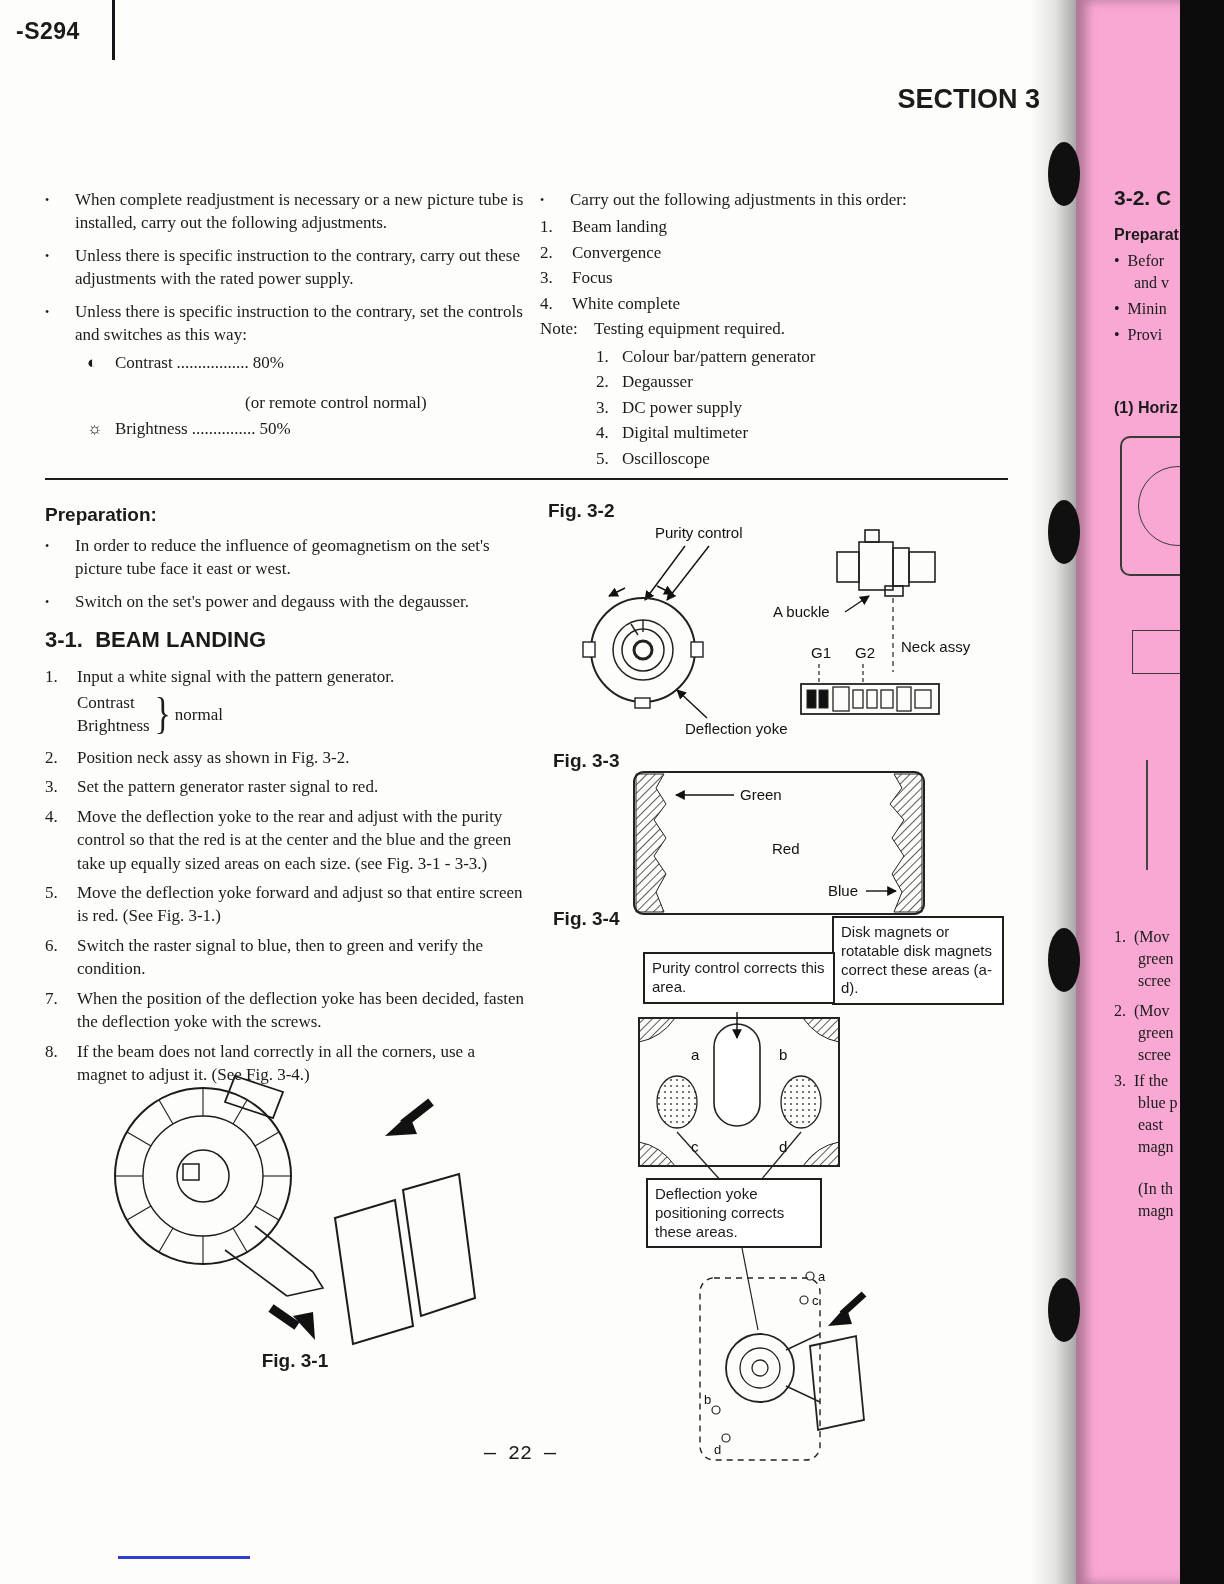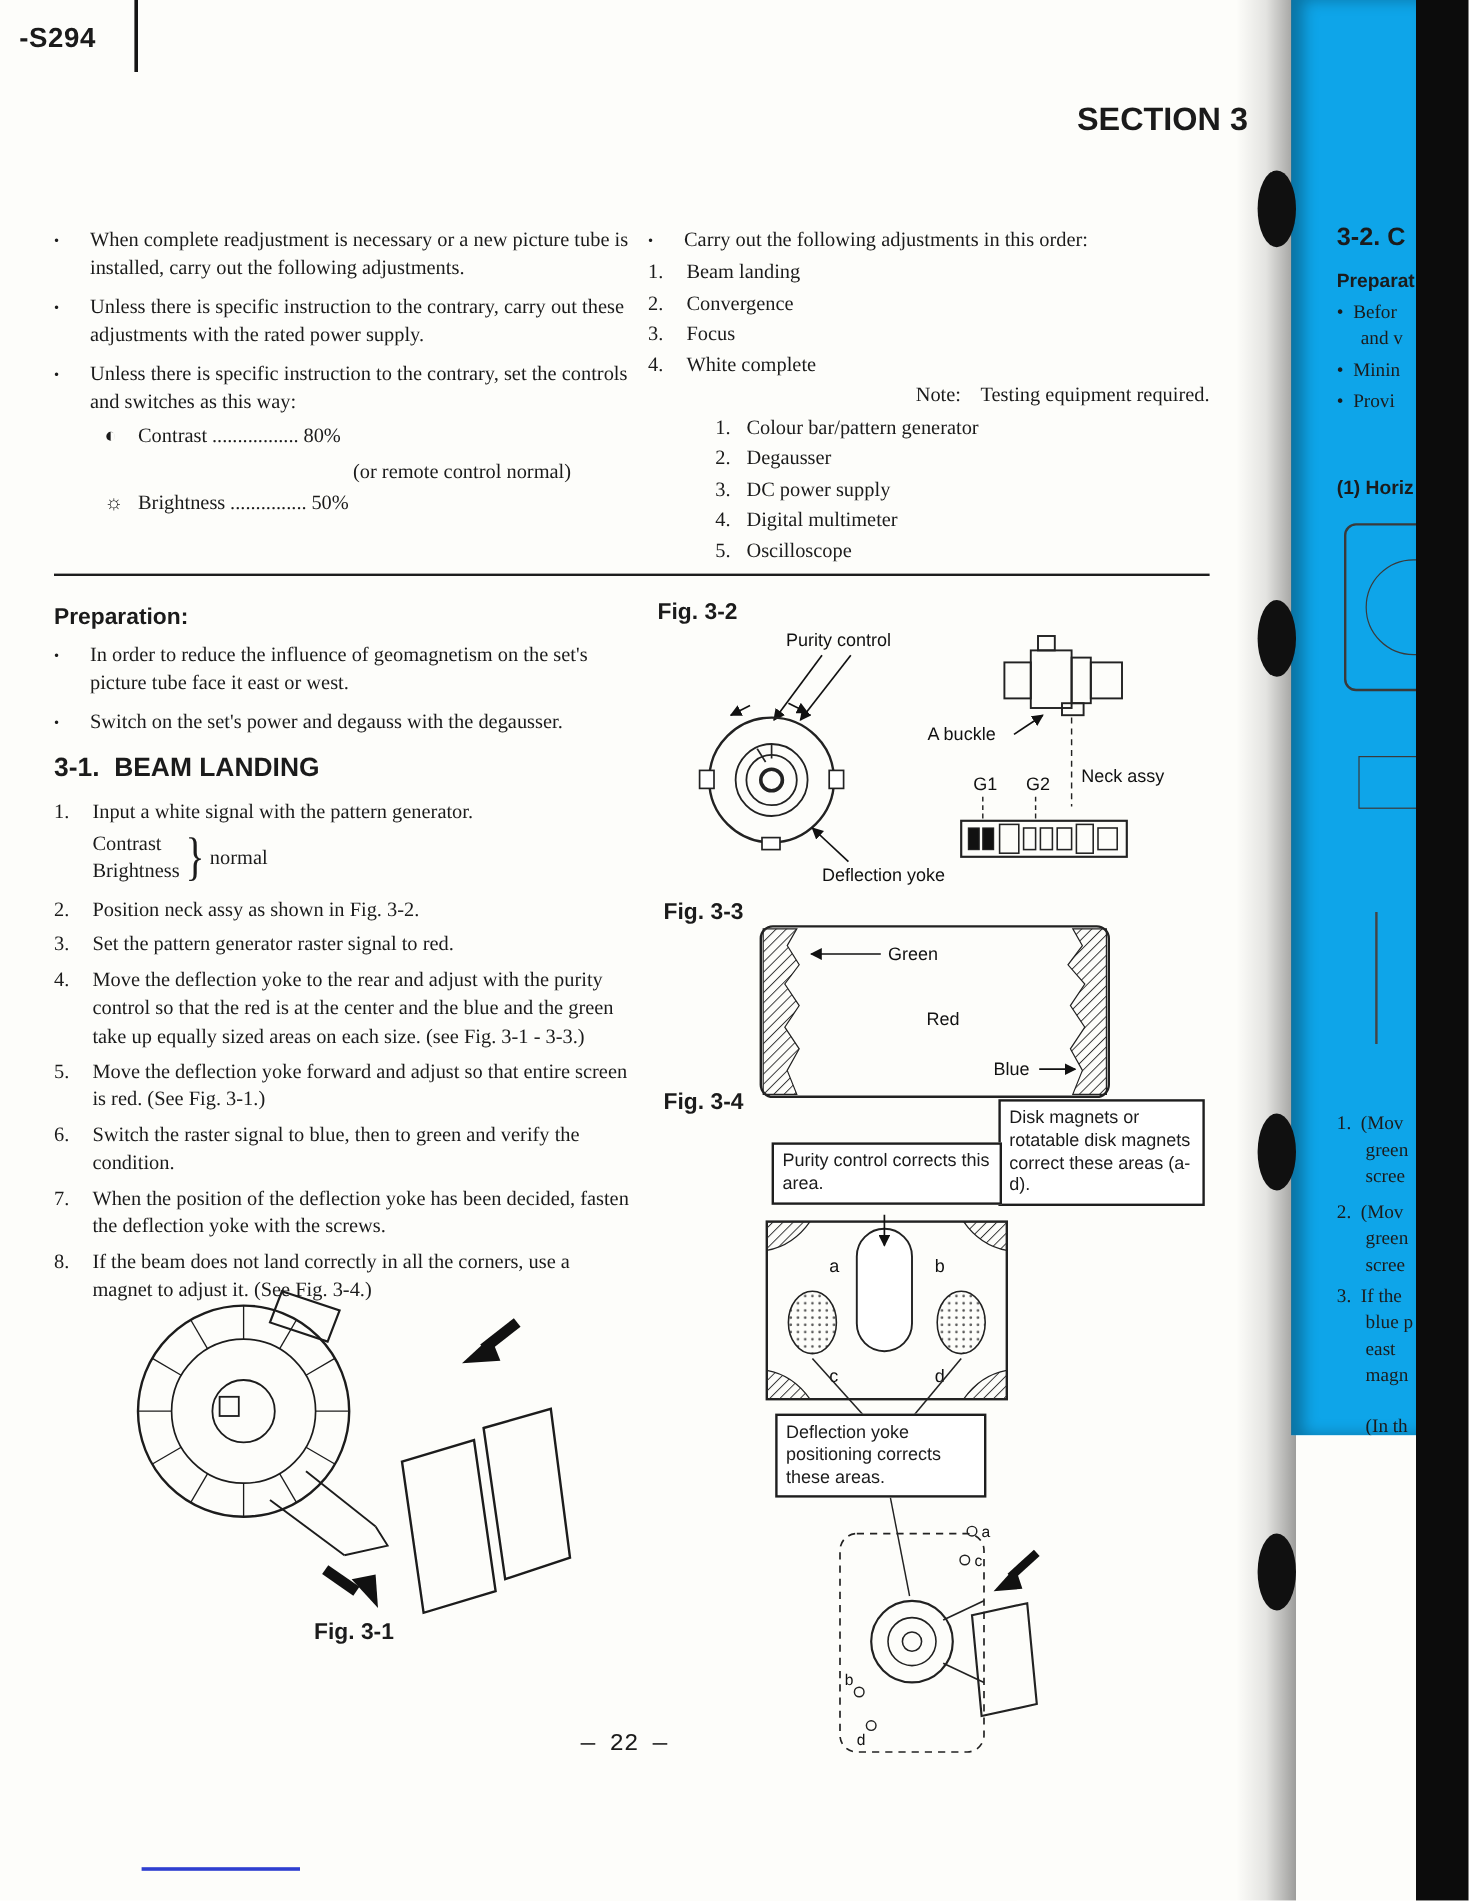--- a/index.html
+++ b/index.html
@@ -8,45 +8,45 @@
     width:1224px; height:1584px;
     font-family:"Liberation Serif", serif;
     color:#1b1b1b; background:#ffffff;
   }
   #scan { position:relative; width:1224px; height:1584px; background:#fdfdfa; overflow:hidden; }
   .abs { position:absolute; }
 
   
   .fold { position:absolute; left:1030px; top:0; width:50px; height:1584px;
           background:linear-gradient(to right, rgba(0,0,0,0) 0%, rgba(0,0,0,0.10) 50%, rgba(0,0,0,0.38) 100%); }
-  .page2 { position:absolute; left:1076px; top:0; width:104px; height:1196px;
-           background:#0ea5e9; overflow:hidden; box-shadow: inset 10px 0 12px rgba(0,0,0,0.30); }
+  .page2 { position:absolute; left:1076px; top:0; width:104px; height:1584px;
+           background:#f9a8d4; overflow:hidden; box-shadow: inset 10px 0 12px rgba(0,0,0,0.30); }
   .spine { position:absolute; left:1180px; top:0; width:44px; height:1584px; background:#0c0c0c; }
   .notch { position:absolute; left:1048px; width:32px; height:64px; background:#101010; border-radius:50%; }
 
   
   .model { position:absolute; left:16px; top:18px; font:bold 23px "Liberation Sans", sans-serif; letter-spacing:0.5px; }
   .model-line { position:absolute; left:112px; top:0; width:3px; height:60px; background:#151515; }
   .title1 { position:absolute; left:0; top:84px; width:1040px; text-align:right;
             font:bold 27px "Liberation Sans", sans-serif; }
   .title2 { position:absolute; left:0; top:120px; width:1040px; text-align:center;
             font:bold 27px "Liberation Sans", sans-serif; }
 
   
   .lcol { position:absolute; left:45px; top:188px; width:480px; font-size:17px; line-height:1.38; }
   .rcol { position:absolute; left:540px; top:188px; width:468px; font-size:17px; line-height:1.38; }
   .brow { display:flex; margin-bottom:9px; }
   .brow .dot { width:30px; flex:none; font-size:12px; padding-top:4px; }
   .brow .btext { flex:1; }
   .ctl { display:flex; align-items:baseline; margin-left:42px; margin-top:2px; }
   .ctl .cicon { width:28px; flex:none; font-size:17px; }
-  .ctl-note { margin-left:200px; margin-top:7px;text-align:center; }
+  .ctl-note { margin-left:200px; margin-top:17px; }
   .orow { display:flex; margin-bottom:2px; }
   .orow .onum { width:32px; flex:none; }
-  .note-row { display:flex; margin-bottom:4px;justify-content:flex-end; }
+  .note-row { display:flex; margin-bottom:4px; }
   .note-row .nlabel { width:54px; flex:none; }
   .equip { margin-left:56px; }
   .equip .orow .onum { width:26px; }
 
   .divider { position:absolute; left:45px; top:478px; width:963px; height:2px; background:#1d1d1d; }
 
   
   .llcol { position:absolute; left:45px; top:504px; width:480px; font-size:17px; line-height:1.38; }
   .prep-h { font:bold 19px "Liberation Sans", sans-serif; margin-bottom:8px; }
   .beam-h { font:bold 22px "Liberation Sans", sans-serif; margin:14px 0 12px 0; }

